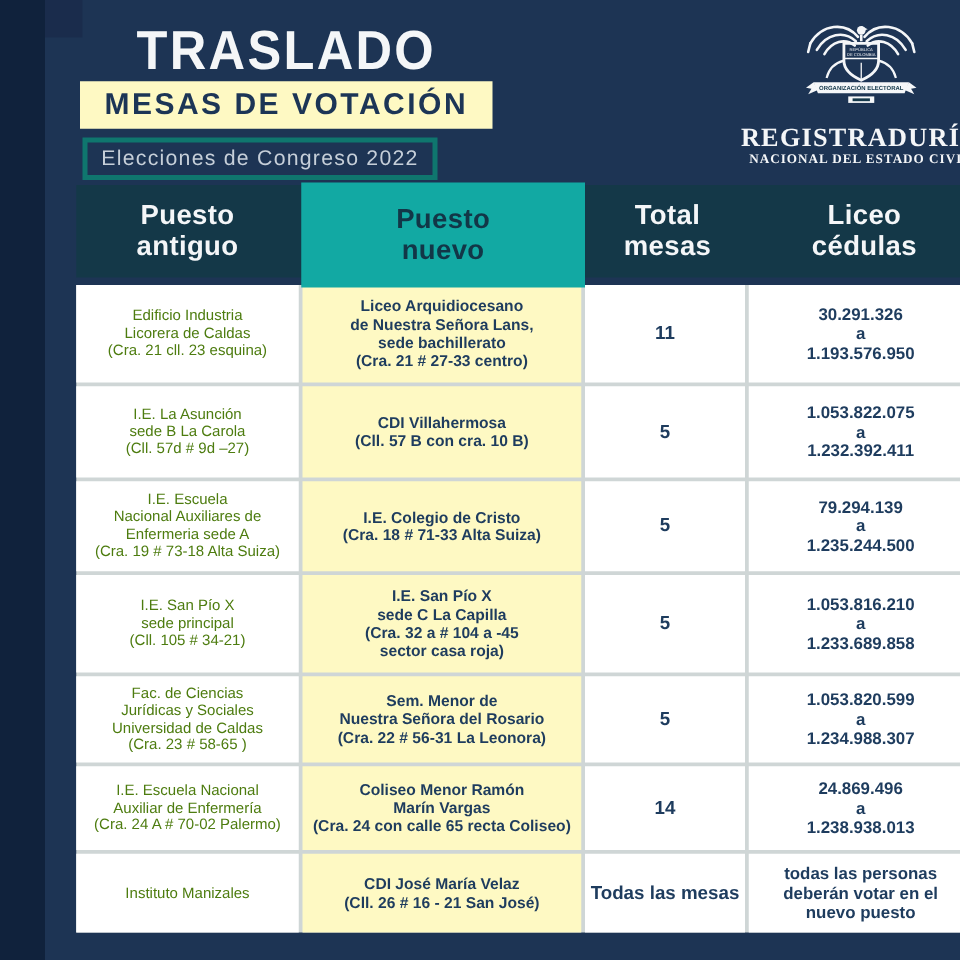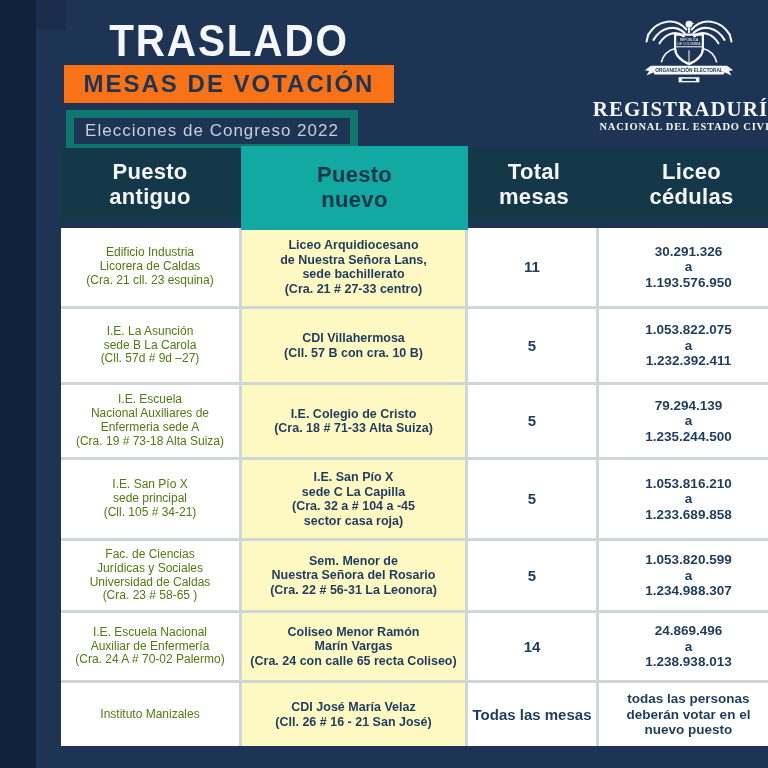--- a/index.html
+++ b/index.html
@@ -12,26 +12,26 @@
   .corner-square{position:absolute;left:0;top:0;width:30px;height:30px;background:#1a2c4c;}
 
   
   .title-block{position:absolute;left:28px;top:20px;width:330px;text-align:center;}
   .main-title{
     margin:0;color:#f4f6f8;font-size:44px;font-weight:bold;line-height:42px;
     letter-spacing:2px;transform:scaleX(0.92);transform-origin:center;
     white-space:nowrap;
   }
   .subtitle-box{
-    margin-top:3px;background:#f97316;color:#1c3556;
+    margin-top:3px;background:#fef9c3;color:#1c3556;
     font-size:24px;font-weight:bold;letter-spacing:2px;
     padding:5px 2px;white-space:nowrap;
   }
   .event-box{
-    margin:7px auto 0 2px;width:276px;border:8px solid #0f766e;
+    margin:7px auto 0 2px;width:276px;border:4px solid #0f766e;
     color:#c6cfd9;font-size:17px;letter-spacing:1px;
     padding:3px 0;white-space:nowrap;
   }
 
   
   .logo-block{position:absolute;left:550px;top:12px;width:205px;text-align:center;color:#f4f6f8;}
   .logo-name{
     font-family:"Liberation Serif", serif;font-weight:bold;
     font-size:21px;letter-spacing:1px;line-height:22px;margin-top:2px;
   }

